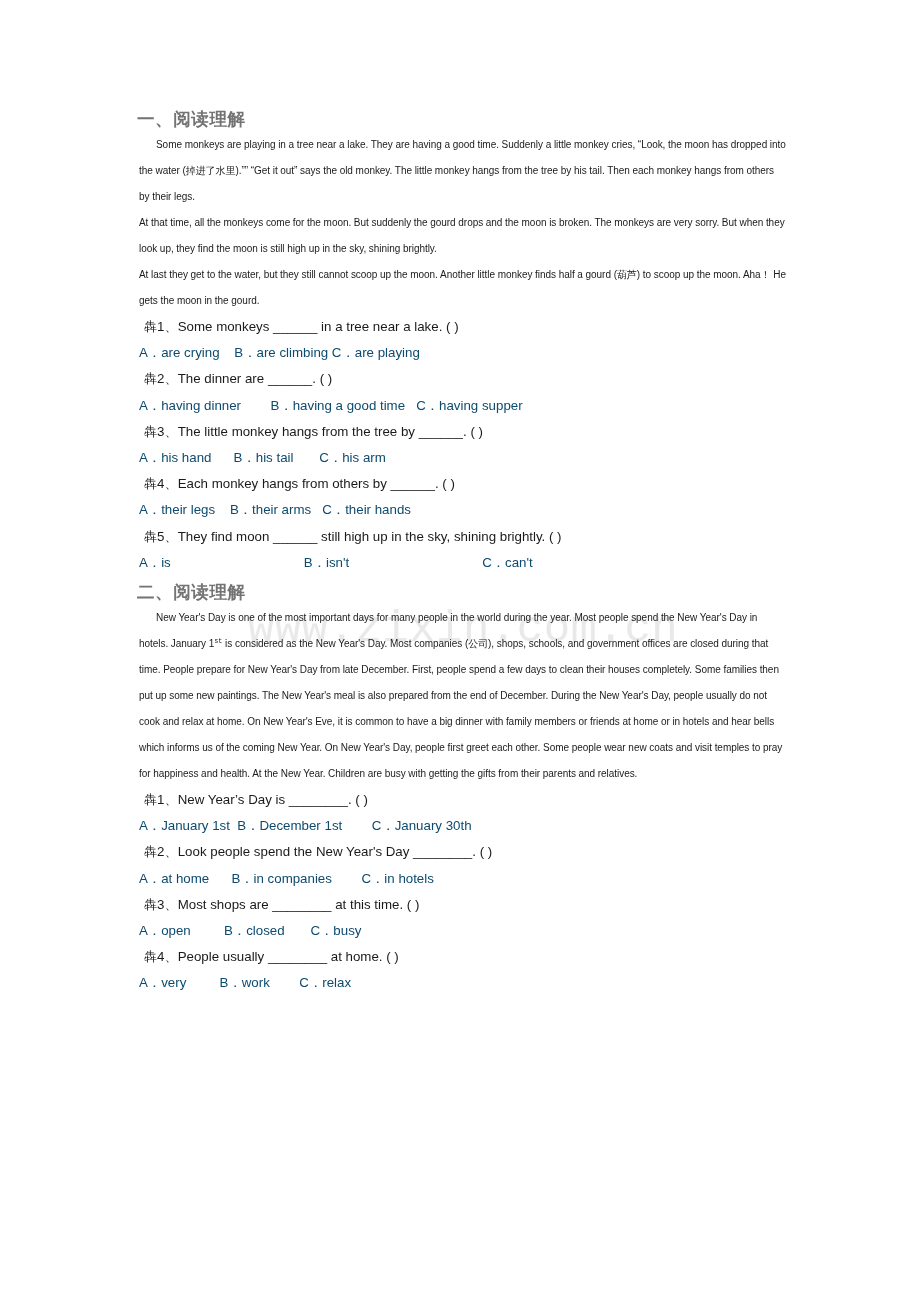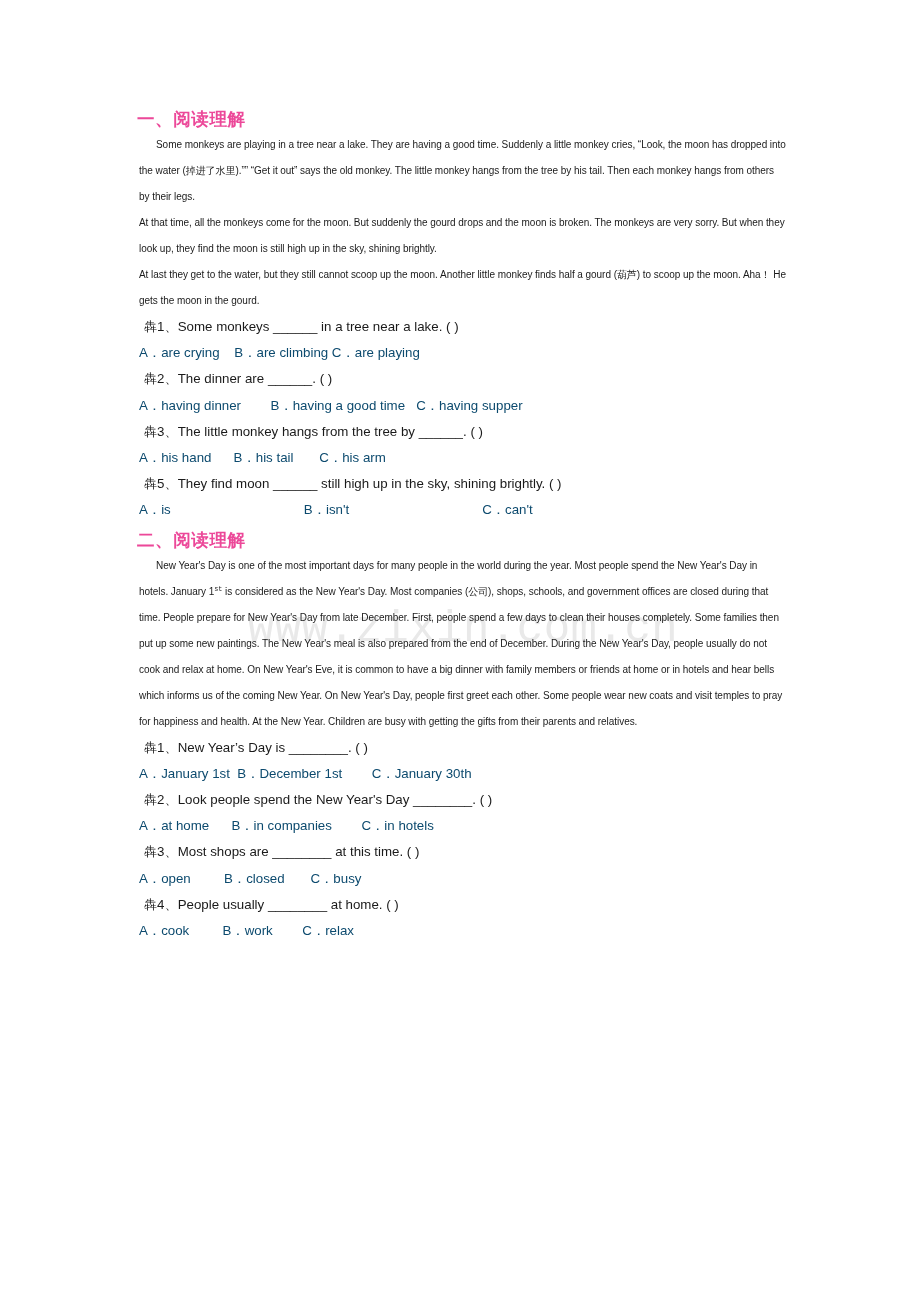--- a/index.html
+++ b/index.html
@@ -56,21 +56,21 @@
 
   .section { margin: 0 0 0 0; }
 
   h2.section-heading {
     font-family: "Liberation Serif", "DejaVu Serif", serif;
     font-size: 17.5px;
     font-weight: bold;
     line-height: 24px;
     margin: 0 0 1px -2px;
     letter-spacing: 0.6px;
-    color: #ec4899;
+    color: #737373;
   }
 
   p.passage {
     font-size: 10px;
     line-height: 26px;
     margin: 0;
     text-align: left;
     text-indent: 17px;
     color: #1a1a1a;
     letter-spacing: -0.05px;
@@ -133,20 +133,24 @@
         <li>
           <div class="q-line"><span class="q-num">犇</span><span>2、</span><span>The dinner are ______. (   )</span></div>
           <div class="opt-line">A．having dinner        B．having a good time   C．having supper</div>
         </li>
 
         <li>
           <div class="q-line"><span class="q-num">犇</span><span>3、</span><span>The little monkey hangs from the tree by ______. (   )</span></div>
           <div class="opt-line">A．his hand      B．his tail       C．his arm</div>
         </li>
 
+        <li>
+          <div class="q-line"><span class="q-num">犇</span><span>4、</span><span>Each monkey hangs from others by ______. (   )</span></div>
+          <div class="opt-line">A．their legs    B．their arms   C．their hands</div>
+        </li>
 
         <li>
           <div class="q-line"><span class="q-num">犇</span><span>5、</span><span>They find moon ______ still high up in the sky, shining brightly. (   )</span></div>
           <div class="opt-line">A．is                                    B．isn't                                    C．can't</div>
         </li>
 
       </ul>
     </div>
 
     <div class="gap-after-sec1"></div>
@@ -169,20 +173,20 @@
           <div class="opt-line">A．at home      B．in companies        C．in hotels</div>
         </li>
 
         <li>
           <div class="q-line"><span class="q-num">犇</span><span>3、</span><span>Most shops are ________ at this time. (  )</span></div>
           <div class="opt-line">A．open         B．closed       C．busy</div>
         </li>
 
         <li>
           <div class="q-line"><span class="q-num">犇</span><span>4、</span><span>People usually ________ at home. (  )</span></div>
-          <div class="opt-line">A．cook         B．work        C．relax</div>
+          <div class="opt-line">A．very         B．work        C．relax</div>
         </li>
 
       </ul>
     </div>
 
   </div>
 </div>
 
 </body></html>

